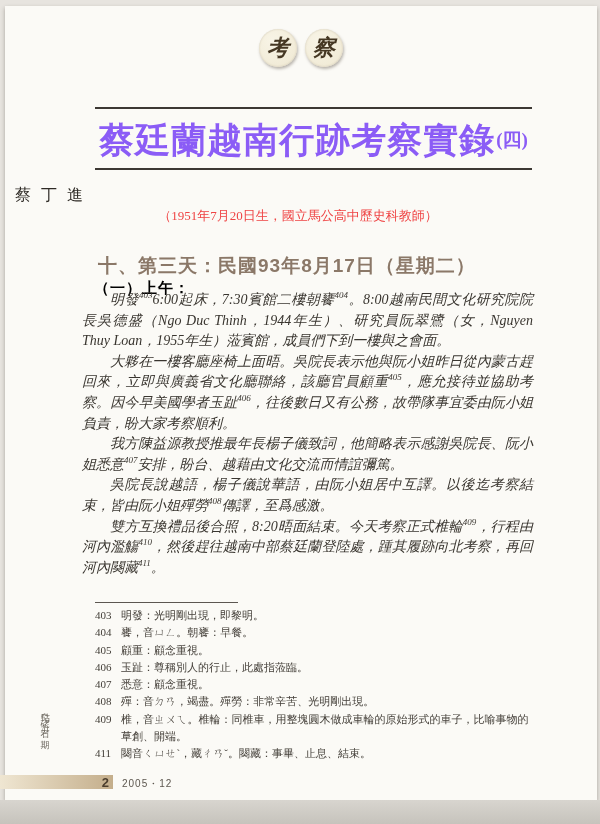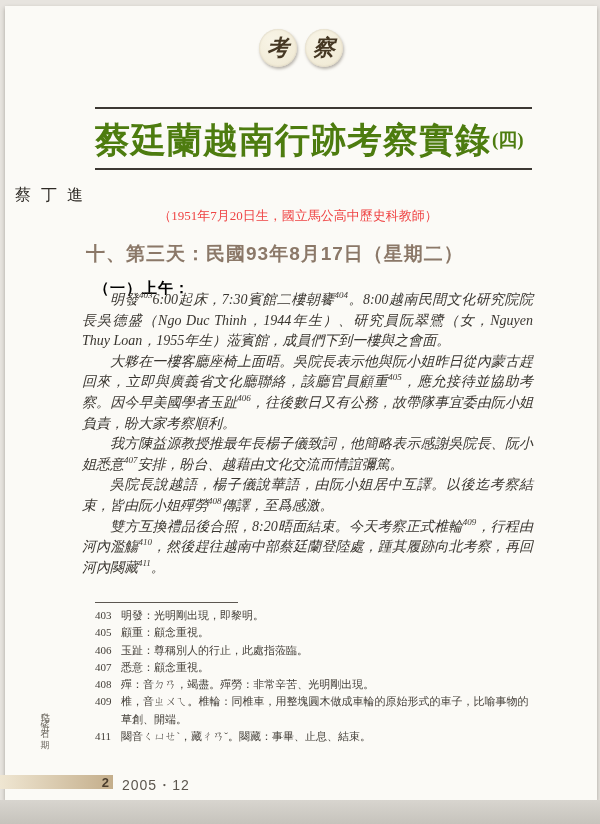--- a/index.html
+++ b/index.html
@@ -25,36 +25,36 @@
     box-shadow:1px 2px 3px rgba(60,50,35,.35), inset 0 0 2px rgba(120,100,70,.3);
     margin:0 2px;line-height:38px;text-align:center;
     font-size:22px;font-style:italic;font-weight:bold;color:#453723;
   }
   
   .rule{position:absolute;left:90px;width:437px;height:2px;background:#3c3833;}
   .rule-top{top:101px;}
   .rule-bottom{top:162px;}
   .title{
     position:absolute;top:106px;left:90px;width:437px;height:56px;
-    display:flex;align-items:center;
-    font-size:35px;font-weight:bold;color:#4d7c0f;
+    display:flex;align-items:center;justify-content:center;
+    font-size:35px;font-weight:bold;color:#8b5cf6;
     letter-spacing:1px;white-space:nowrap;margin:0;
   }
   .title .part{font-size:19px;font-weight:bold;margin-left:1px;letter-spacing:0;}
   .author{
     position:absolute;top:179px;left:0;width:99%;text-align:left;
     font-size:16px;color:#2e2a25;letter-spacing:10px;text-indent:10px;
   }
   .author-info{
     position:absolute;top:201px;left:0;width:99%;text-align:center;
     font-size:13px;color:#ef4444;
   }
   
   .section-heading{
-    position:absolute;top:231px;left:77px;margin:4px;
+    position:absolute;top:231px;left:77px;margin:16px;
     font-family:"Liberation Sans","DejaVu Sans",sans-serif;
     font-size:19px;font-weight:bold;color:#8b7868;letter-spacing:1px;
   }
   .subsection-heading{
     position:absolute;top:261px;left:77px;margin:12px;
     font-family:"Liberation Sans","DejaVu Sans",sans-serif;
     font-size:15px;font-weight:bold;color:#000000;letter-spacing:1px;
   }
   
   .body-text{
@@ -84,21 +84,21 @@
     background:linear-gradient(to right,#efe6d2,#c4ae8b);
     display:flex;align-items:center;justify-content:flex-end;
   }
   .page-number{
     font-family:"Liberation Sans","DejaVu Sans",sans-serif;
     font-weight:bold;font-size:13px;color:#4c3e2d;padding-right:4px;
   }
   .issue-date{
     position:absolute;left:117px;top:771px;
     font-family:"Liberation Sans","DejaVu Sans",sans-serif;
-    font-size:14px;color:#5c564e;letter-spacing:1px;
+    font-size:10px;color:#5c564e;letter-spacing:1px;
   }
 </style>
 </head>
 <body>
 
 <div class="page">
 
   <div class="seals">
     <span class="seal">考</span>
     <span class="seal">察</span>
@@ -125,20 +125,23 @@
     <p>雙方互換禮品後合照，8:20晤面結束。今天考察正式椎輪<sup>409</sup>，行程由河內濫觴<sup>410</sup>，然後趕往越南中部蔡廷蘭登陸處，踵其履跡向北考察，再回河內闋藏<sup>411</sup>。</p>
   </div>
 
   <div class="fn-sep"></div>
 
   <div class="footnotes">
     <div class="fn">
       <span class="fn-num">403</span><span class="fn-text">明發：光明剛出現，即黎明。</span>
     </div>
     <div class="fn">
+      <span class="fn-num">404</span><span class="fn-text">饔，音ㄩㄥ。朝饔：早餐。</span>
+    </div>
+    <div class="fn">
       <span class="fn-num">405</span><span class="fn-text">顧重：顧念重視。</span>
     </div>
     <div class="fn">
       <span class="fn-num">406</span><span class="fn-text">玉趾：尊稱別人的行止，此處指蒞臨。</span>
     </div>
     <div class="fn">
       <span class="fn-num">407</span><span class="fn-text">悉意：顧念重視。</span>
     </div>
     <div class="fn">
       <span class="fn-num">408</span><span class="fn-text">殫：音ㄉㄢ，竭盡。殫勞：非常辛苦、光明剛出現。</span>

